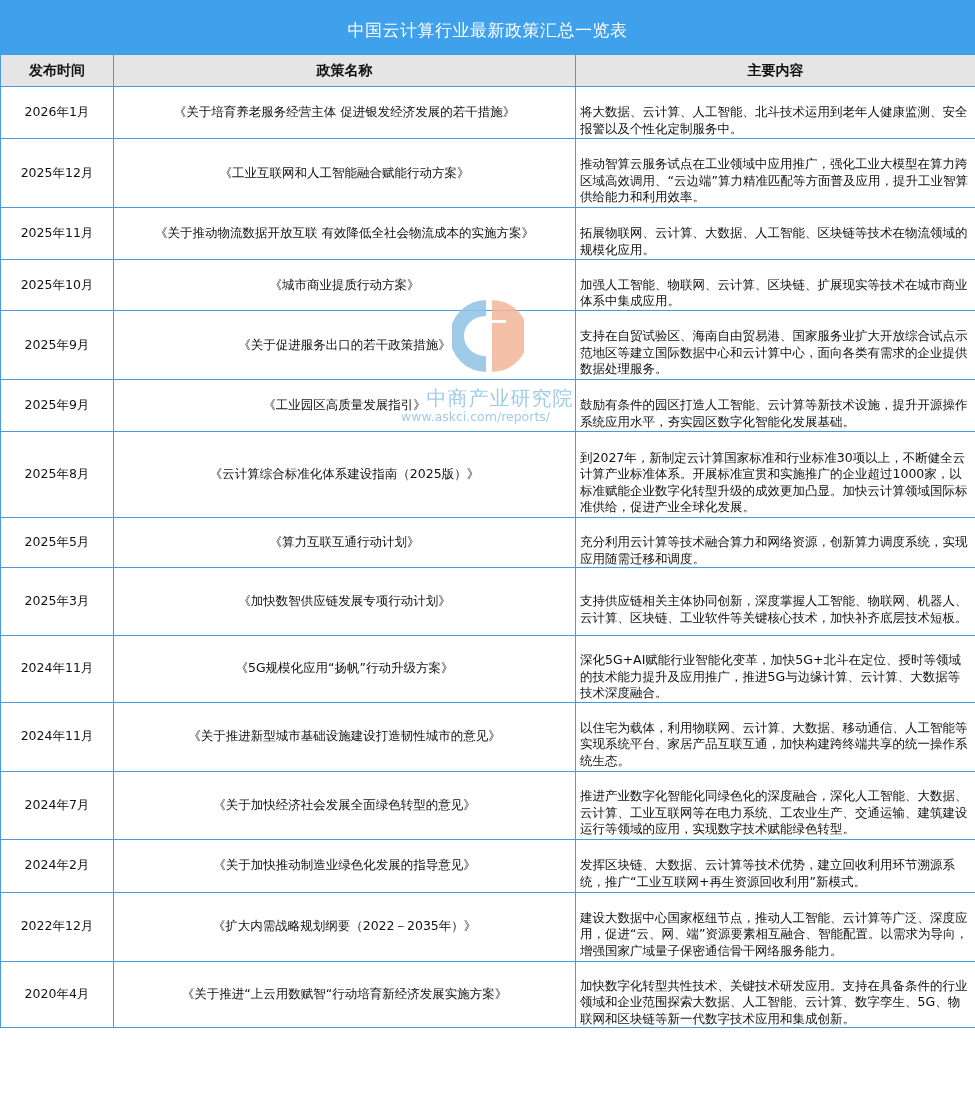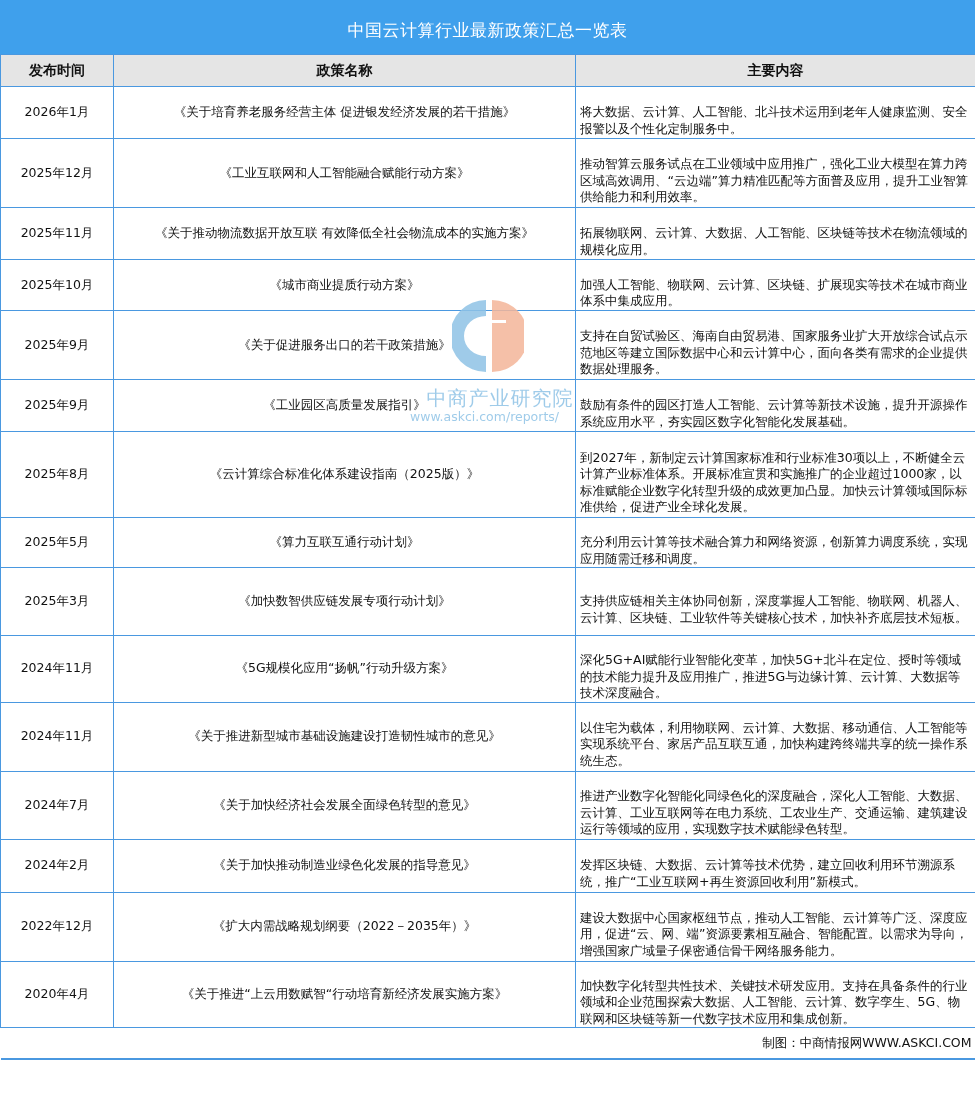--- a/index.html
+++ b/index.html
@@ -11,21 +11,21 @@
   td, th { border:1.5px solid #4a98e0; padding:0; }
   th { background:#e5e5e5; height:31px; font-size:14px; font-weight:bold; }
   td { font-size:12.5px; }
   td.date { text-align:center; }
   td.name { text-align:center; }
   td.content { text-align:left; padding:16px 3px 0 4px; line-height:16.5px; font-size:12.5px; }
   tr.footer td { border-left:none; border-right:none; text-align:right; padding-right:4px; font-size:12.5px; height:30px; border-bottom:2px solid #4a98e0; }
   .watermark { position:absolute; left:400px; top:295px; width:200px; height:140px; pointer-events:none; opacity:0.85; }
   .wm-logo { position:absolute; left:52px; top:5px; width:72px; height:72px; }
   .wm-cn { position:absolute; left:0; top:90px; width:200px; text-align:center; font-size:20px; color:#8fc3e6; letter-spacing:1px; }
-  .wm-url { position:absolute; left:10px; top:114px; width:200px; text-align:left; font-size:12.5px; color:#8fc3e6; }
+  .wm-url { position:absolute; left:1px; top:114px; width:200px; text-align:left; font-size:12.5px; color:#8fc3e6; }
 </style>
 </head>
 <body>
 
 <div class="title-bar">
   <span>中国云计算行业最新政策汇总一览表</span>
 </div>
 
 <table>
   <colgroup>
@@ -109,23 +109,20 @@
     <tr style="height:69px">
       <td class="date">2022年12月</td>
       <td class="name">《扩大内需战略规划纲要（2022－2035年）》</td>
       <td class="content">建设大数据中心国家枢纽节点，推动人工智能、云计算等广泛、深度应用，促进“云、网、端”资源要素相互融合、智能配置。以需求为导向，增强国家广域量子保密通信骨干网络服务能力。</td>
     </tr>
     <tr style="height:63px">
       <td class="date">2020年4月</td>
       <td class="name">《关于推进“上云用数赋智“行动培育新经济发展实施方案》</td>
       <td class="content">加快数字化转型共性技术、关键技术研发应用。支持在具备条件的行业领域和企业范围探索大数据、人工智能、云计算、数字孪生、5G、物联网和区块链等新一代数字技术应用和集成创新。</td>
     </tr>
-    <tr class="footer">
-      <td colspan="3">制图：中商情报网WWW.ASKCI.COM</td>
-    </tr>
   </tbody>
 </table>
 
 <div class="watermark">
   <svg class="wm-logo" viewBox="0 0 72 72">
     <path d="M34 0 A36 36 0 0 0 34 72 L34 56 A22 20 0 0 1 34 16 Z" fill="#8fc3e6"></path>
     <path d="M40 0 A36 36 0 0 1 40 72 Z" fill="#f4b69a"></path>
     <rect x="40" y="20" width="14" height="3" fill="#fff"></rect>
   </svg>
   <div class="wm-cn">中商产业研究院</div>

